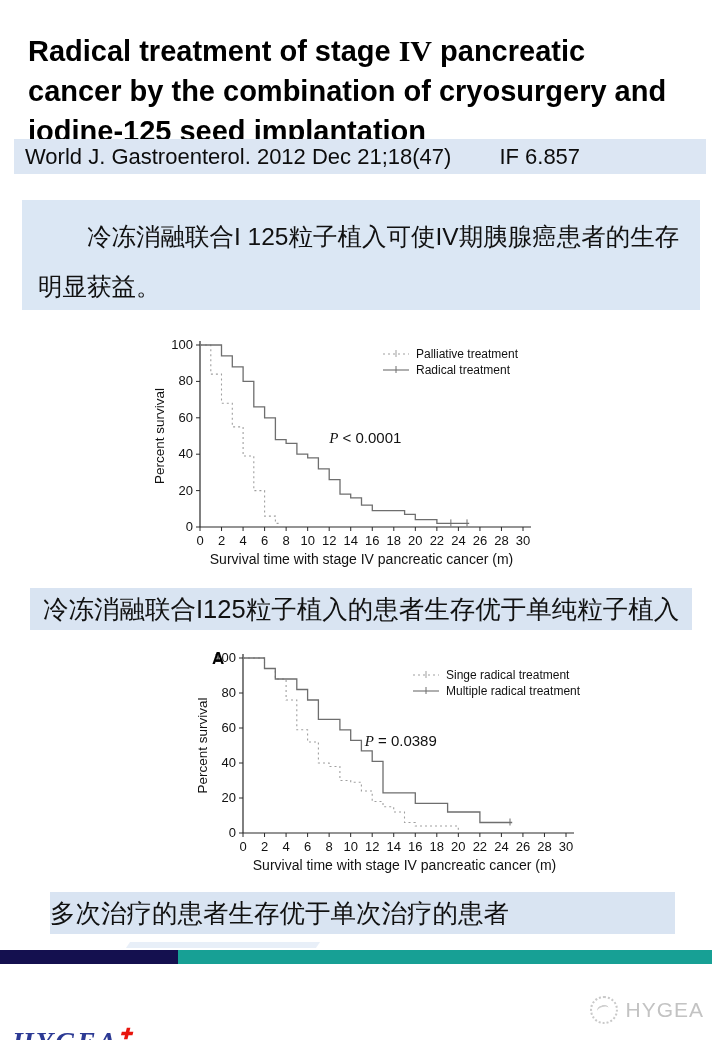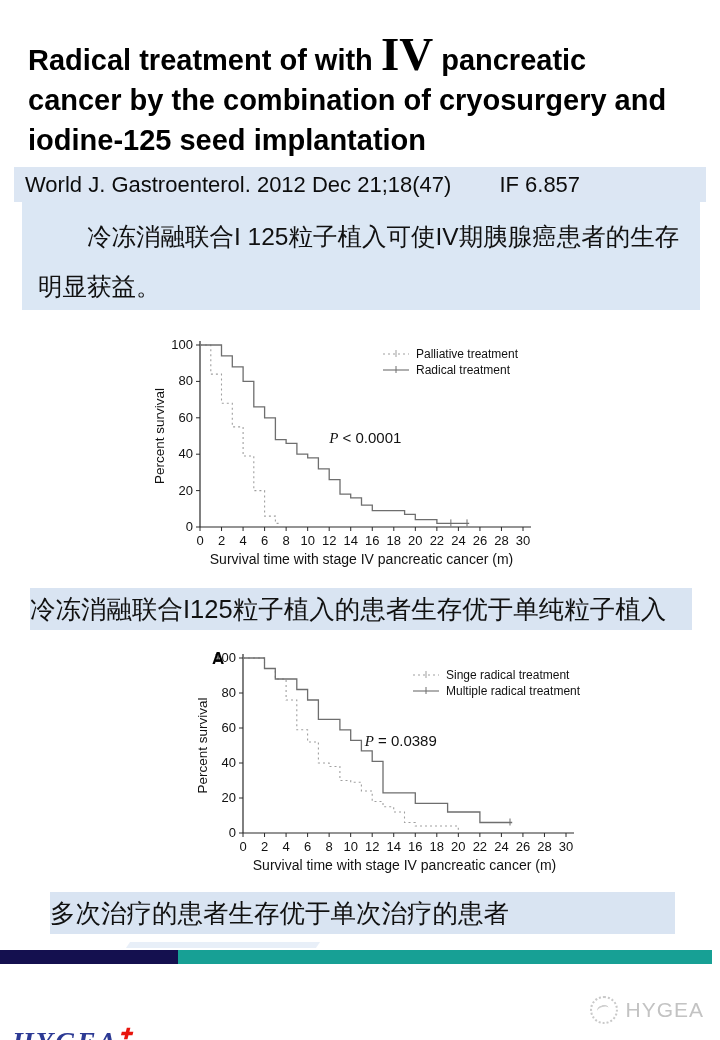--- a/index.html
+++ b/index.html
@@ -1,51 +1,51 @@
 <!DOCTYPE html>
 <html><head>
 <meta charset="utf-8">
 <style>
   html,body{margin:0;padding:0;background:#888;}
   .slide{position:relative;width:720px;height:1040px;background:#ffffff;overflow:hidden;
          font-family:"Liberation Sans",sans-serif;margin:0 auto;}
   .title{position:absolute;left:28px;top:12px;width:650px;font-weight:700;font-size:29px;
          line-height:40px;color:#000;}
-  .title .roman{font-family:"Liberation Serif",serif;font-size:47px;line-height:1;}
+  .title .roman{font-family:"Liberation Serif",serif;font-size:30px;line-height:1;}
   .citation{position:absolute;left:14px;top:139px;width:692px;height:35px;background:#dce6f3;
             display:flex;align-items:center;gap:48px;padding-left:11px;box-sizing:border-box;
-            font-size:22px;color:#0c0c0c;margin-top:28px;}
+            font-size:22px;color:#0c0c0c;}
   .summary-box{position:absolute;left:22px;top:200px;width:678px;height:110px;background:#dbe7f4;
                box-sizing:border-box;padding:12px 16px 16px 16px;}
   .summary-box p{margin:0;font-size:24.5px;line-height:50px;color:#111;text-indent:2em;}
   .chart-wrap{position:absolute;background:#fff;}
   .caption{position:absolute;background:#d9e4f2;height:42px;font-size:25.5px;color:#111;
            line-height:42px;box-sizing:border-box;}
-  .caption.mid{left:30px;top:588px;width:662px;padding-left:0;text-align:left;}
+  .caption.mid{left:30px;top:588px;width:662px;padding-left:13px;text-align:left;}
   .caption.bot{left:50px;top:892px;width:625px;text-align:left;}
   .swoosh{position:absolute;left:128px;top:942px;width:190px;height:6px;background:#e4ecf7;
           transform:skewX(-35deg);opacity:.85;}
   .bar-navy{position:absolute;left:0;top:950px;width:178px;height:14px;background:#14104f;}
   .bar-teal{position:absolute;left:178px;top:950px;width:534px;height:14px;background:#17a095;}
   .logo{position:absolute;left:12px;top:1026px;font-family:"Liberation Serif",serif;
         font-weight:700;font-size:28px;letter-spacing:2px;color:#2c3a94;font-style:italic;}
   .logo .cross{position:relative;top:-12px;left:1px;font-size:15px;color:#e8150d;letter-spacing:0;}
   .watermark{position:absolute;right:16px;top:996px;display:flex;align-items:center;gap:7px;
              color:#c3c3c3;font-size:21px;letter-spacing:1px;}
   .wm-icon{width:24px;height:24px;border:2px dotted #c9c9c9;border-radius:50%;position:relative;}
   .wm-icon::after{content:"";position:absolute;left:5px;top:7px;width:12px;height:7px;
                   border-top:2px solid #cfcfcf;border-radius:50%;transform:rotate(-15deg);}
   svg text{font-family:"Liberation Sans",sans-serif;}
 </style>
 </head>
 <body>
 
 <div class="slide">
 
-  <h1 class="title"><span>Radical treatment of with </span><span class="roman">IV</span><span> pancreatic cancer by the combination of cryosurgery and iodine-125 seed implantation</span></h1>
+  <h1 class="title"><span>Radical treatment of stage </span><span class="roman">IV</span><span> pancreatic cancer by the combination of cryosurgery and iodine-125 seed implantation</span></h1>
 
   <div class="citation">
     <span>World J. Gastroenterol. 2012 Dec 21;18(47)</span>
     <span>IF 6.857</span>
   </div>
 
   <div class="summary-box">
     <p>冷冻消融联合I 125粒子植入可使IV期胰腺癌患者的生存明显获益。</p>
   </div>
 

